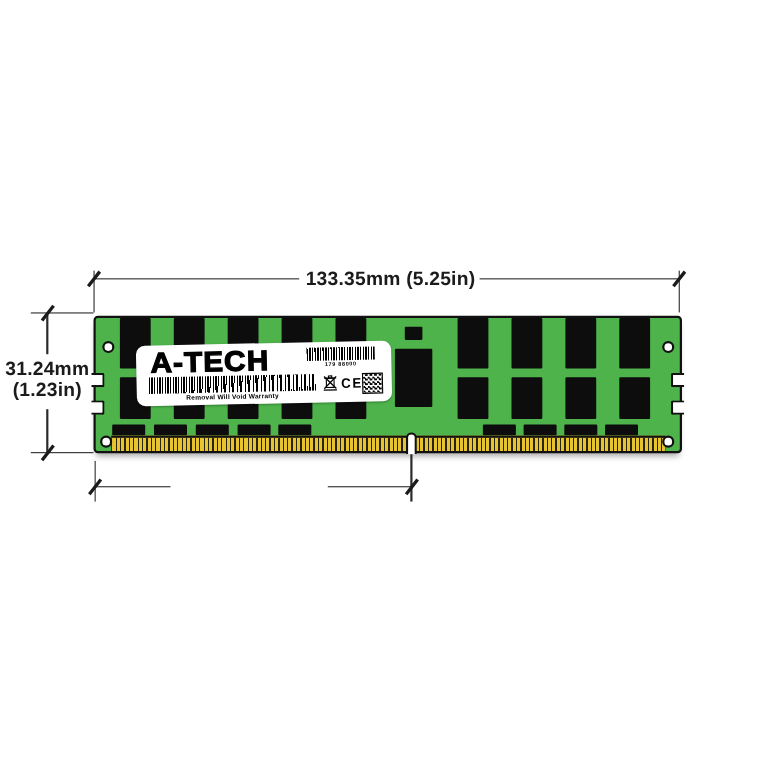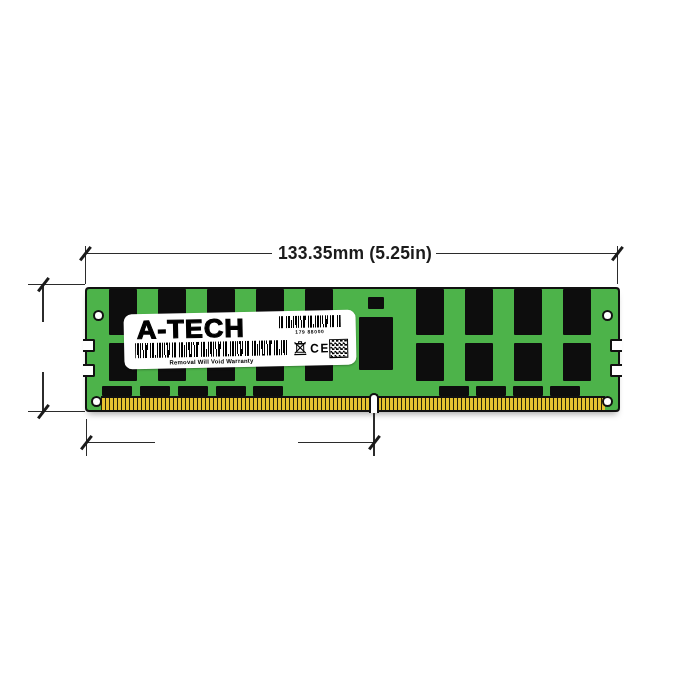--- a/index.html
+++ b/index.html
@@ -102,20 +102,24 @@
   <div class="tick" style="left:84px; top:245px;"></div>
   <div class="tick" style="left:616.2px; top:245px;"></div>
   <div class="dim-text" style="left:270px; top:243px; width:170px;">133.35mm (5.25in)</div>
 
   <div class="ext" style="left:28px; top:283.6px; width:57px; height:1.6px;"></div>
   <div class="ext" style="left:28px; top:410.6px; width:57px; height:1.6px;"></div>
   <div class="dline" style="left:42.3px; top:286px; width:1.8px; height:36px;"></div>
   <div class="dline" style="left:42.3px; top:372px; width:1.8px; height:40px;"></div>
   <div class="tick" style="left:42px; top:276px;"></div>
   <div class="tick" style="left:42px; top:403px;"></div>
+  <div class="dim-text dim-text-left" style="left:0px; top:326px; width:86px;">
+    <div>31.24mm</div>
+    <div>(1.23in)</div>
+  </div>
 
   <div class="module">
 
     <div class="hole" style="left:6px; top:21px;"></div>
     <div class="hole" style="left:4px; top:107px;"></div>
     <div class="hole" style="left:515px; top:21px;"></div>
     <div class="hole" style="left:515px; top:107px;"></div>
 
     <div class="edge-notch left" style="top:50px;"></div>
     <div class="edge-notch left" style="top:75px;"></div>

